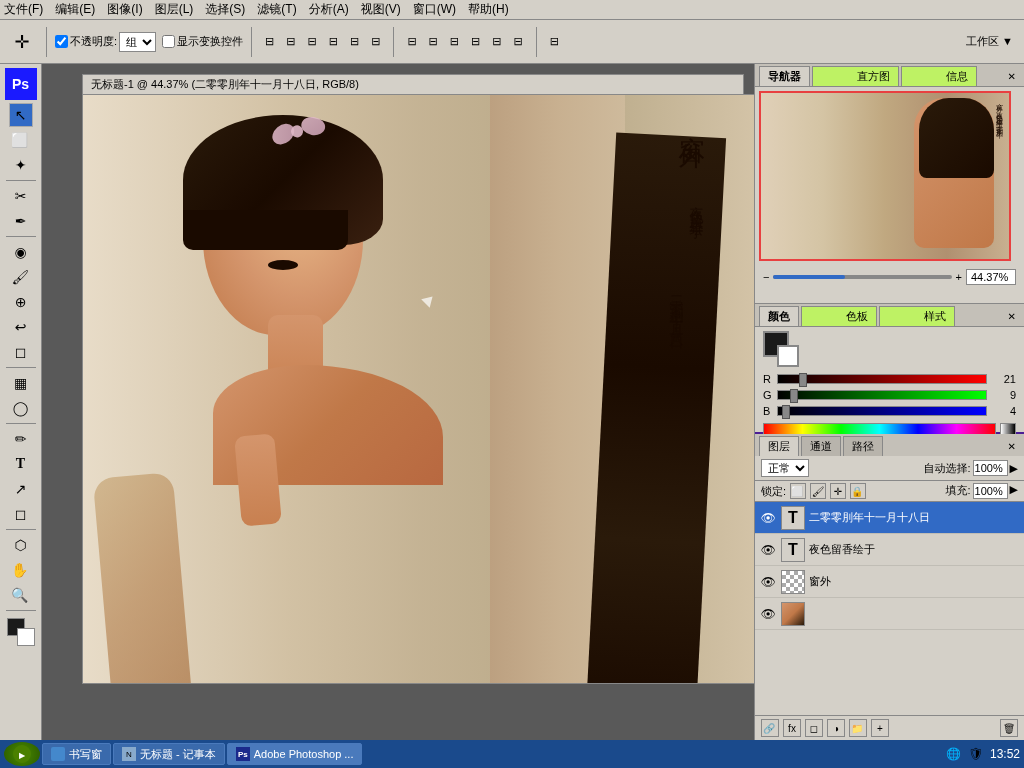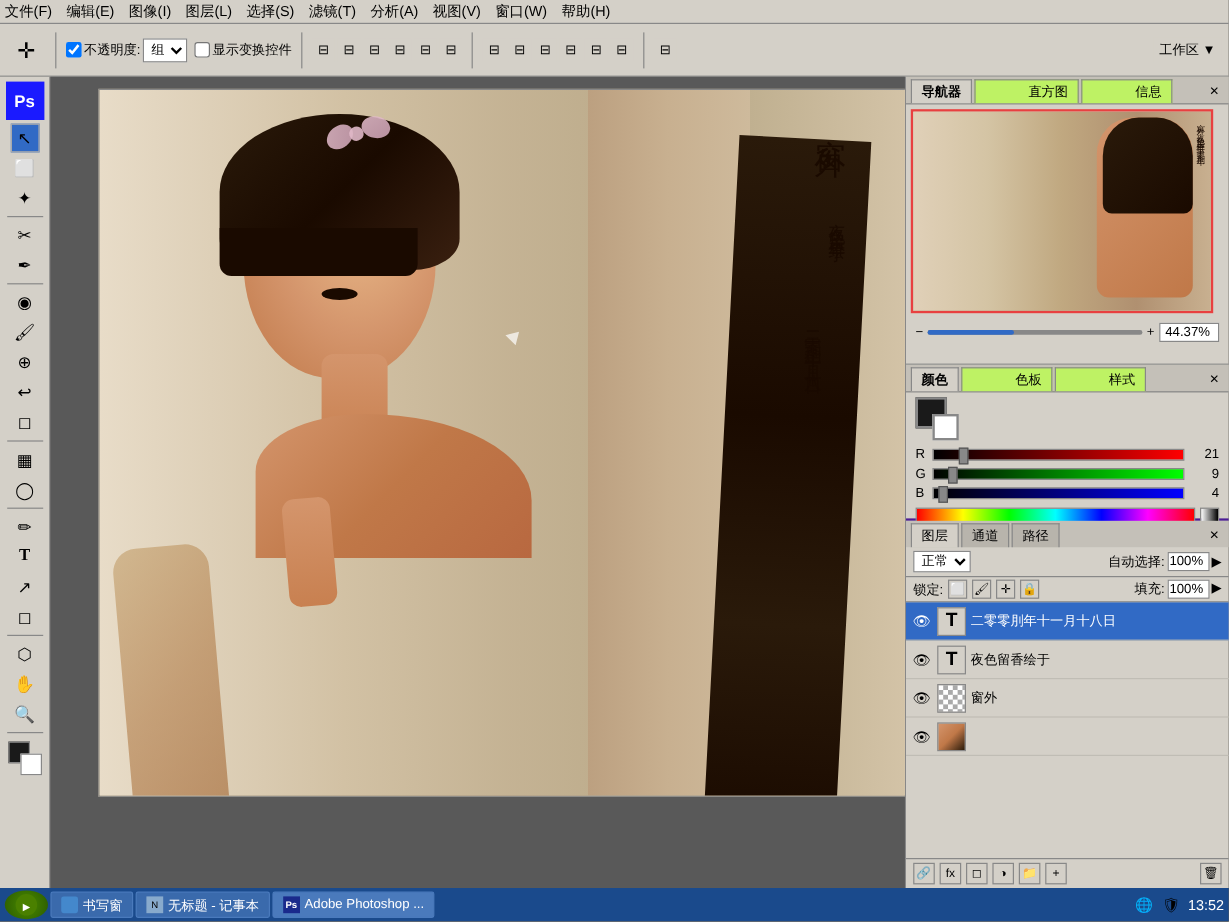--- a/index.html
+++ b/index.html
@@ -178,20 +178,23 @@
     <div class="tool-icon">🔍</div>
     <div class="tool-sep"></div>
     <div style="position:relative;margin:4px auto;width:28px;height:28px;">
       <div style="width:18px;height:18px;background:#1a1a1a;border:1px solid #888;position:absolute;top:0;left:0;"></div>
       <div style="width:18px;height:18px;background:#fff;border:1px solid #888;position:absolute;bottom:0;right:0;"></div>
     </div>
   </div>
 
   <div id="canvas-area">
     <div id="canvas-container">
+      <div id="canvas-title">
+        <span style="font-size:11px;">无标题-1 @ 44.37% (二零零刖年十一月十八日, RGB/8)</span>
+      </div>
       <div id="canvas-frame">
         <div class="art-bg"></div>
 
         <div style="position:absolute;top:0;left:0;right:0;bottom:0;">
 
           <div style="position:absolute;top:0;left:0;width:60%;height:100%;background:linear-gradient(to right, #e8dcc8, #d4c4a8, #c0b090);opacity:0.9;"></div>
 
           <div style="position:absolute;top:0;right:0;width:20%;height:100%;background:linear-gradient(to left,#d4c4a8,#c0b090);"></div>
 
           <div style="position:absolute;top:40px;right:50px;width:110px;height:580px;background:linear-gradient(to bottom,#2a1a0a 0%,#1a0a00 40%,#2a1a0a 70%,#1a0a00 100%);border-radius:0 0 30px 10px;transform:rotate(3deg);"></div>

